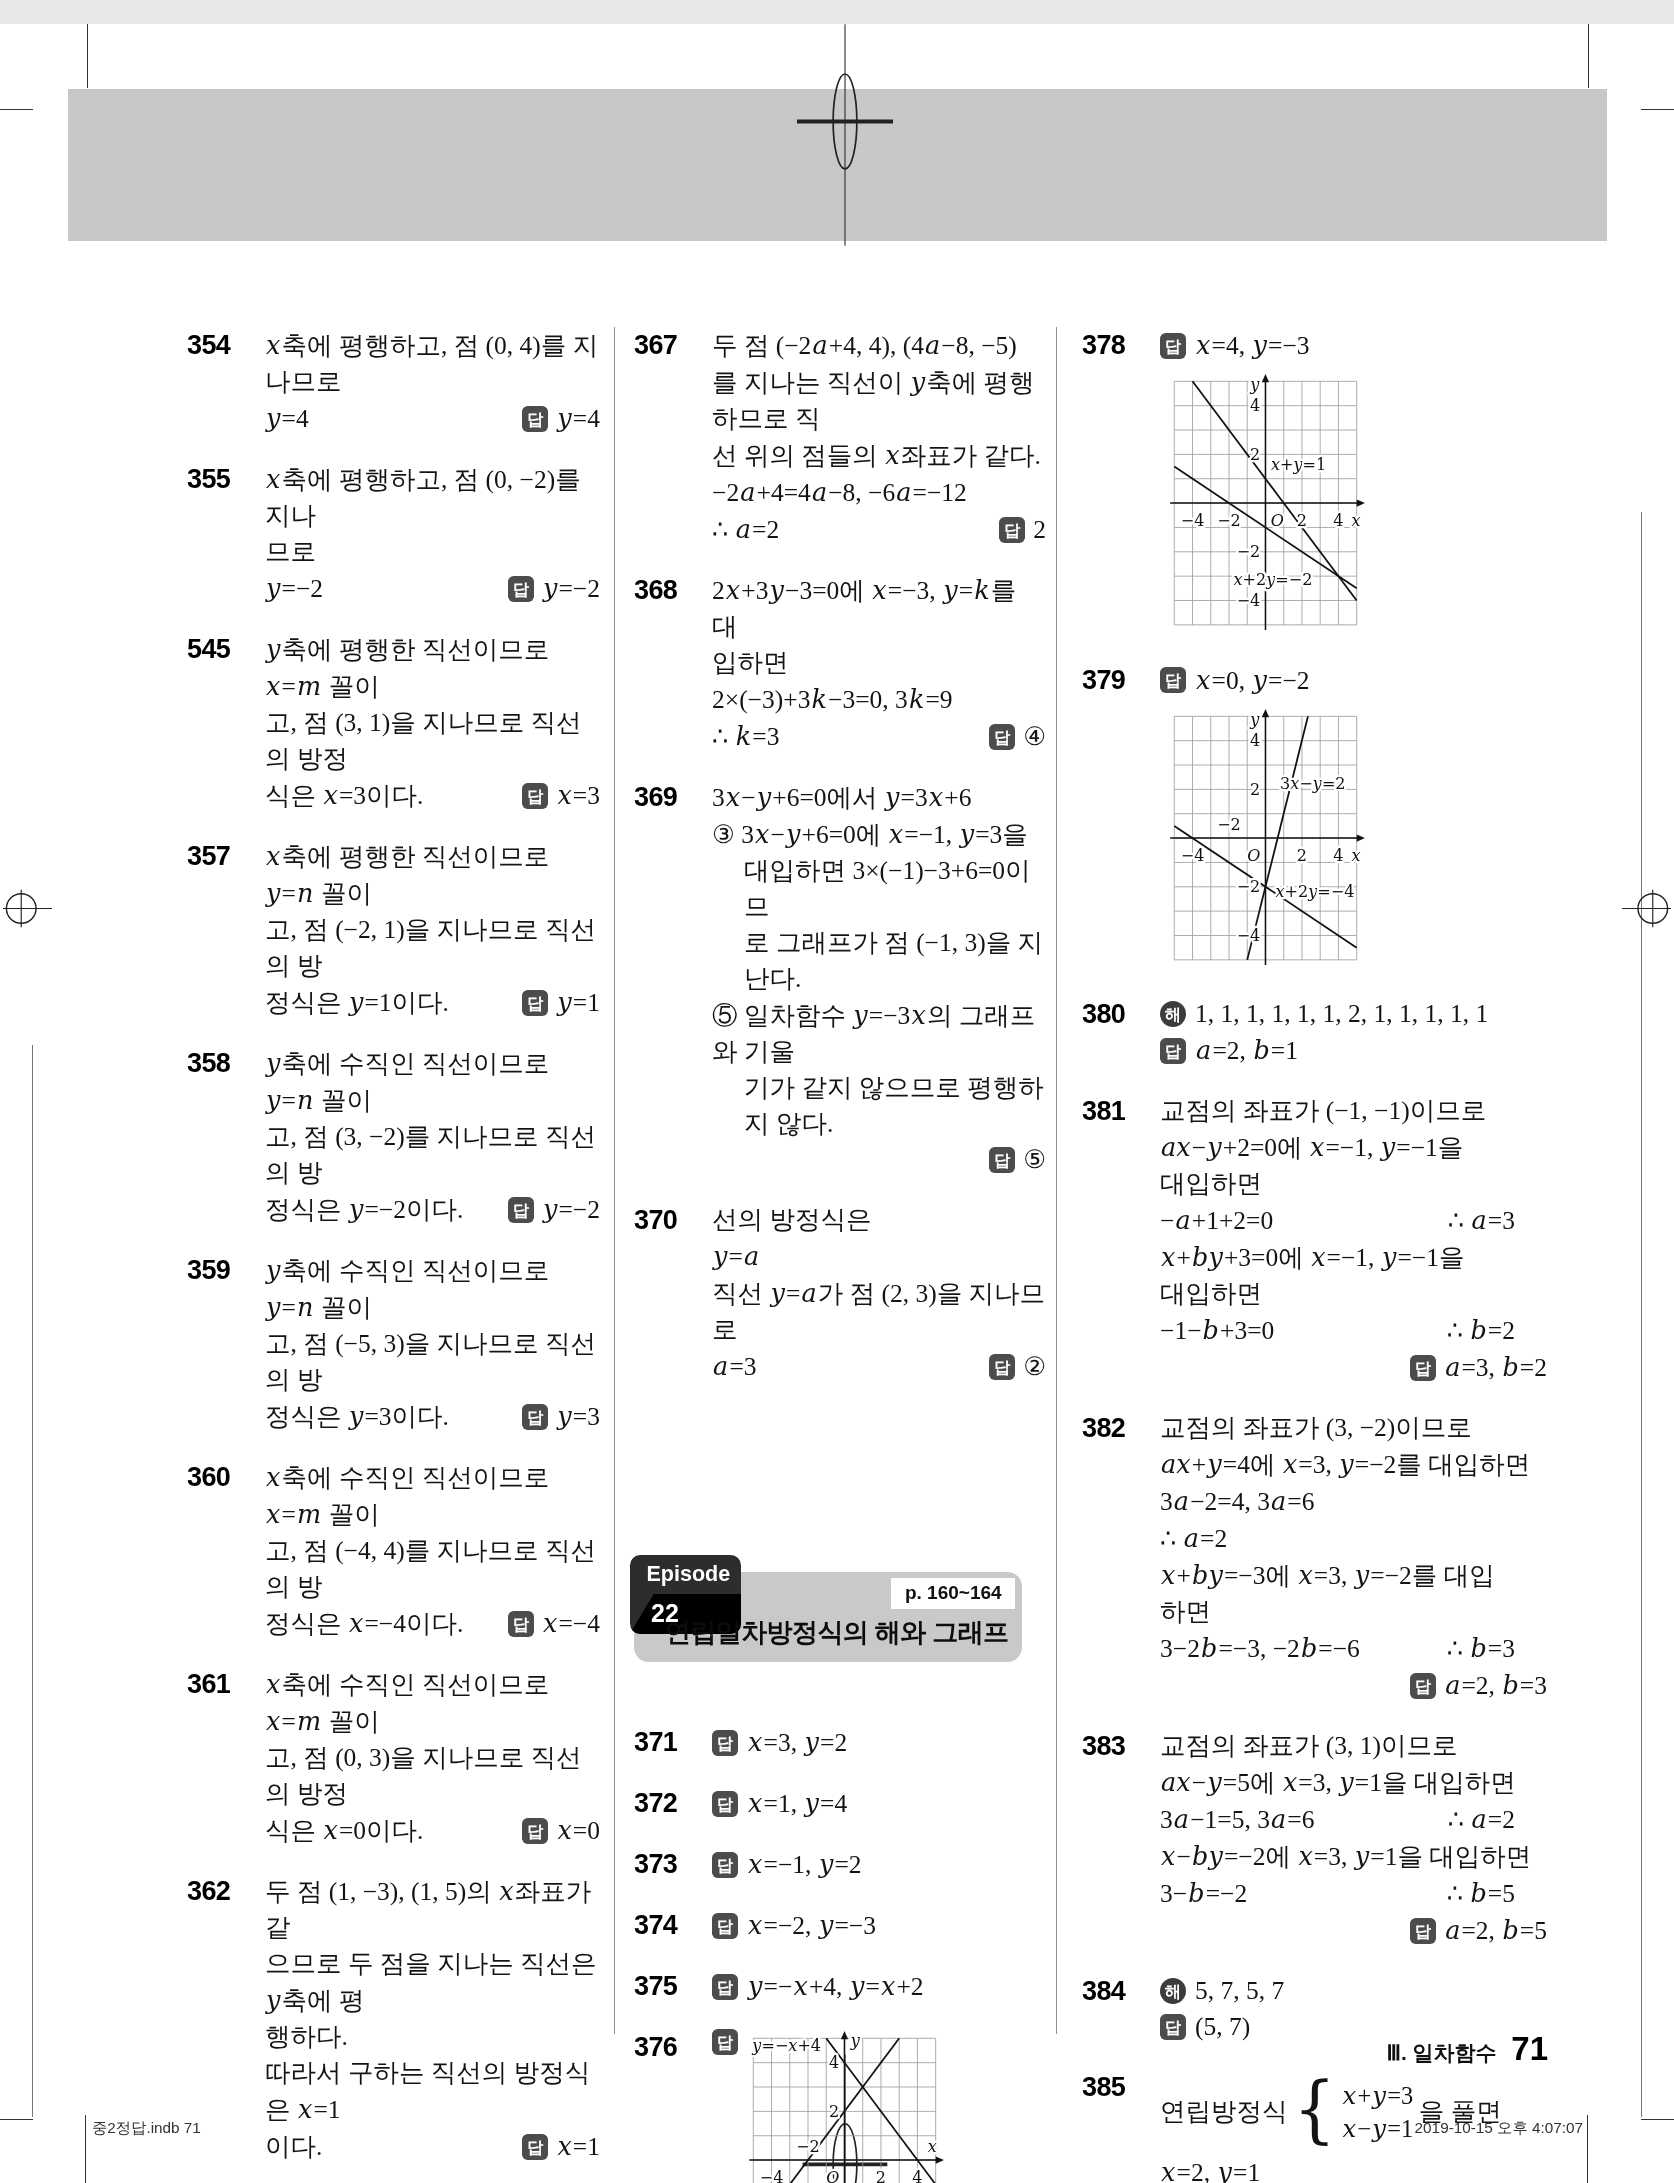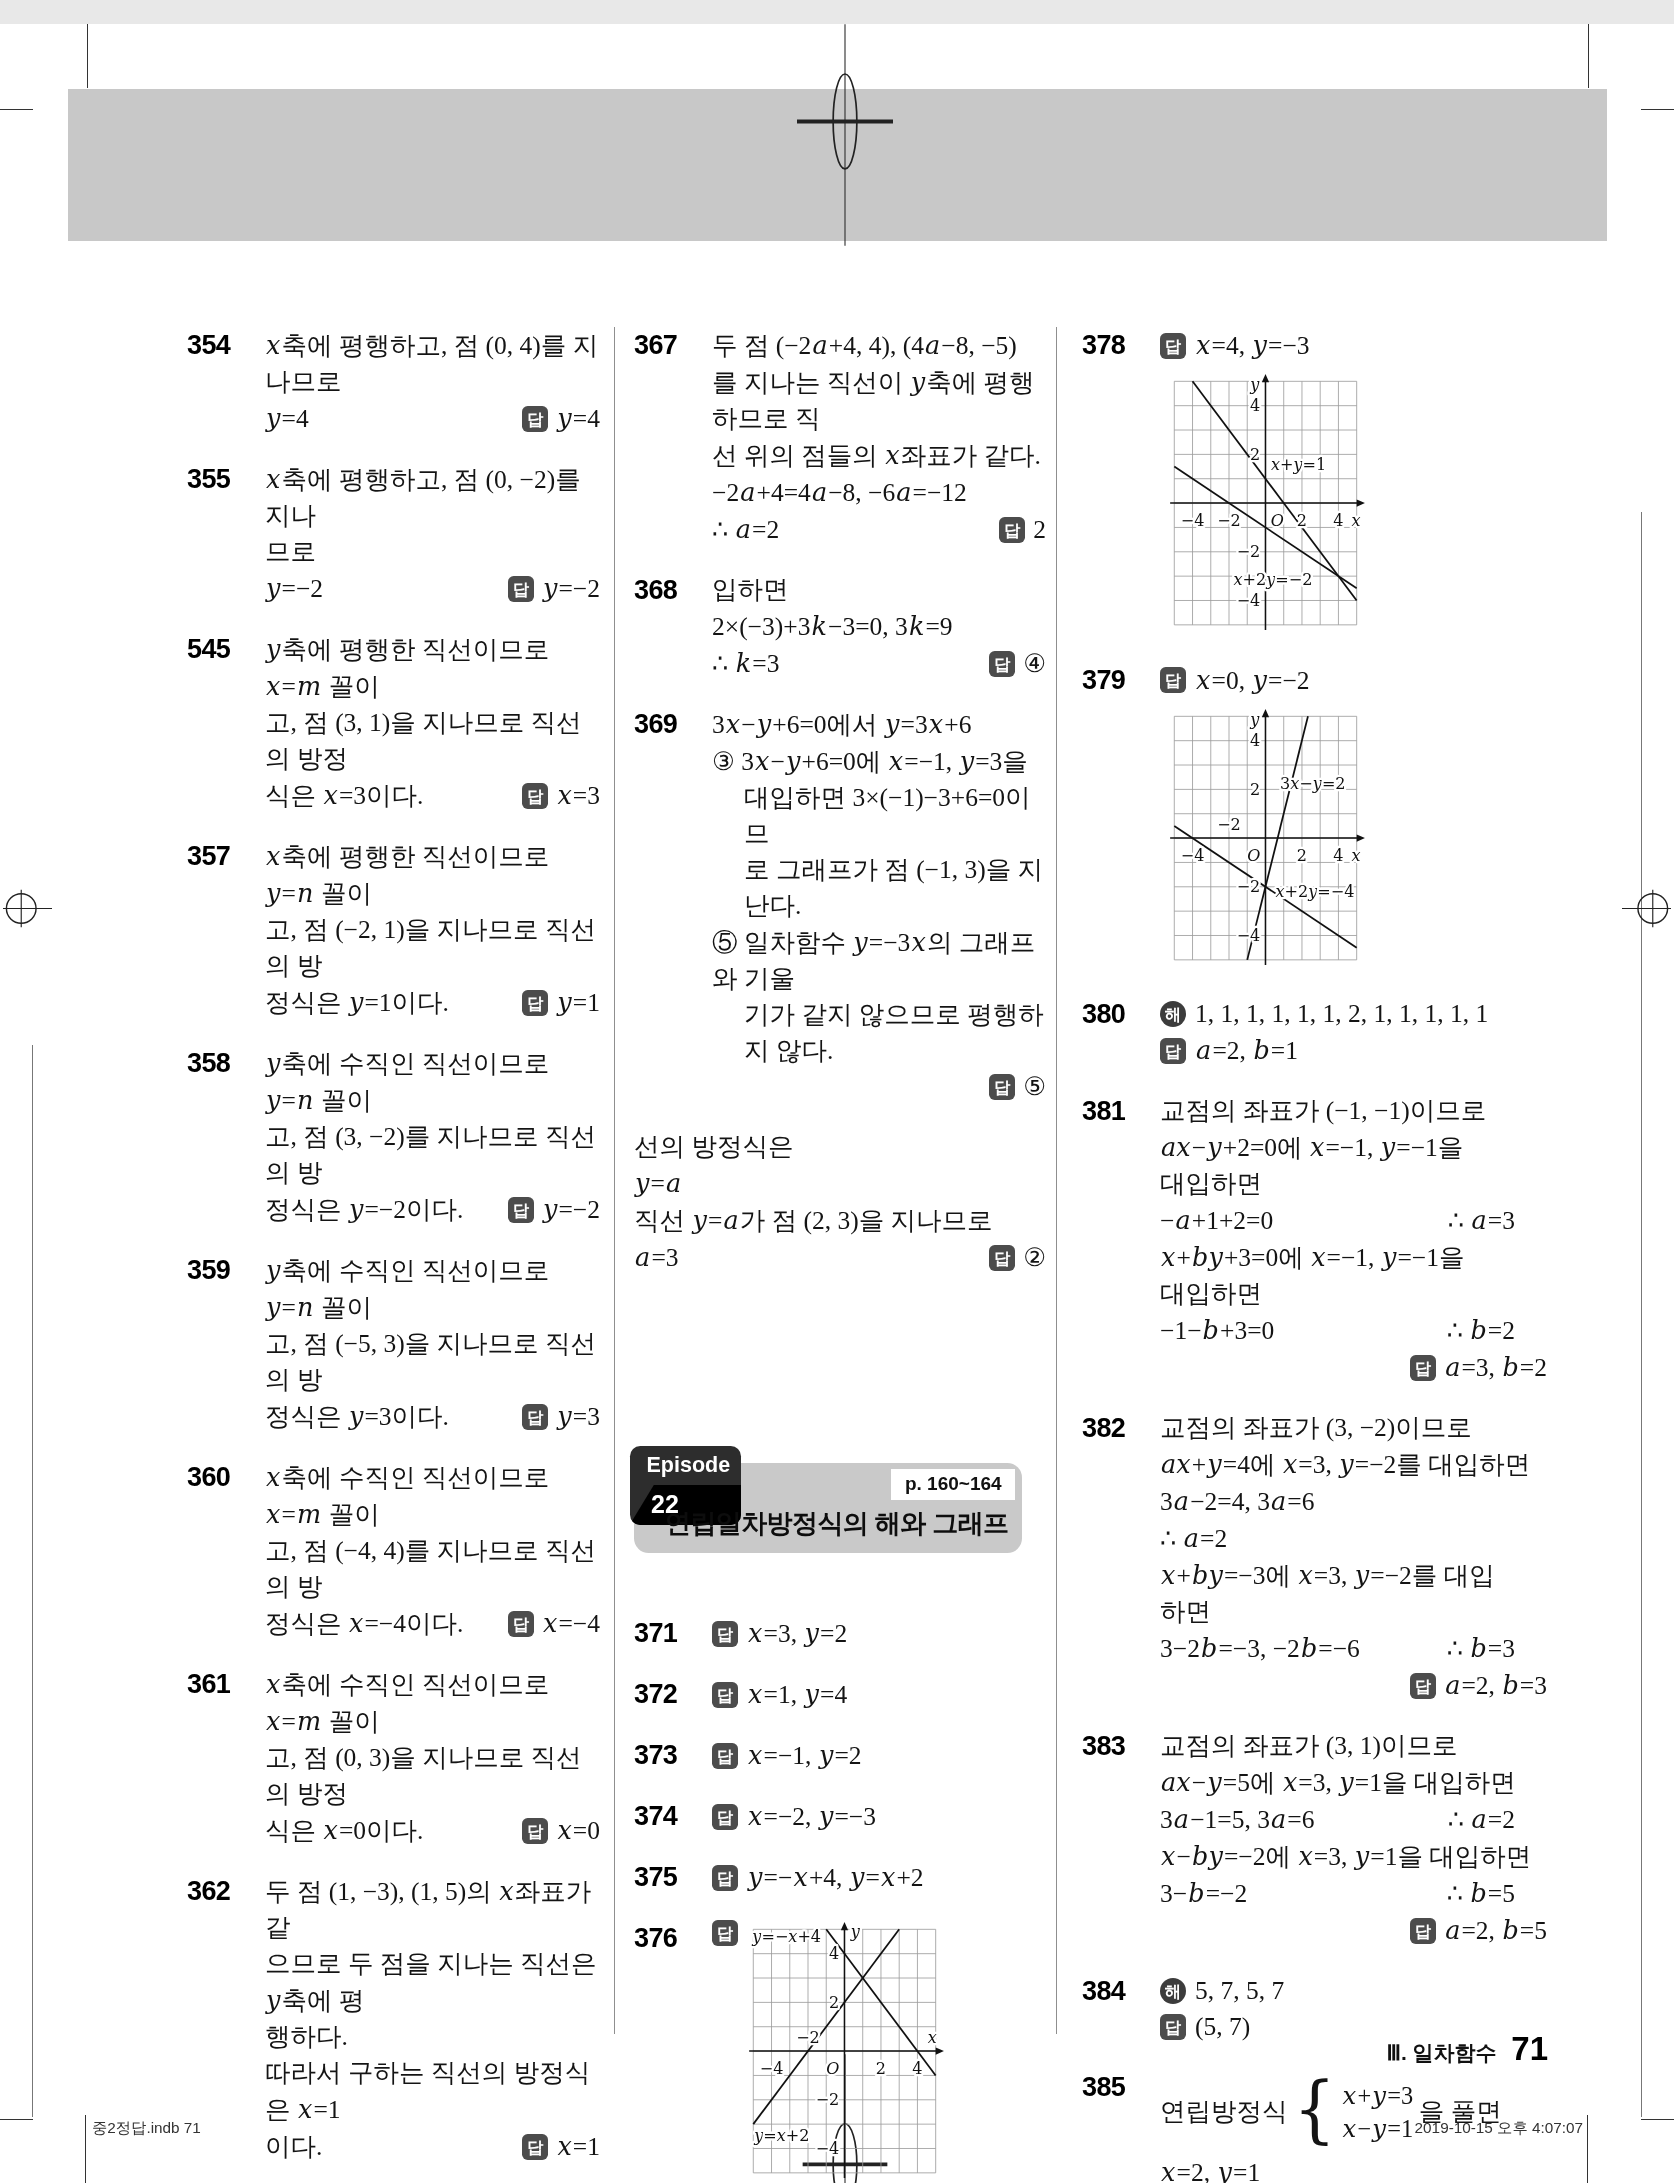--- a/index.html
+++ b/index.html
@@ -260,20 +260,21 @@
             <span class="aright">
               <span class="bdg">답</span>
               <span>2</span>
             </span>
           </div>
         </div>
       </div>
       <div class="item">
         <span class="num">368</span>
         <div class="ibody">
+          <div class="line">2<i class="v">x</i>+3<i class="v">y</i>−3=0에 <i class="v">x</i>=−3, <i class="v">y</i>=<i class="v">k</i>를 대</div>
           <div class="line">입하면</div>
           <div class="line">2×(−3)+3<i class="v">k</i>−3=0, 3<i class="v">k</i>=9</div>
           <div class="line flexline">
             <span>∴ <i class="v">k</i>=3</span>
             <span class="aright">
               <span class="bdg">답</span>
               <span>④</span>
             </span>
           </div>
         </div>
@@ -287,20 +288,21 @@
           <div class="line indent">로 그래프가 점 (−1, 3)을 지난다.</div>
           <div class="line">⑤ 일차함수 <i class="v">y</i>=−3<i class="v">x</i>의 그래프와 기울</div>
           <div class="line indent">기가 같지 않으므로 평행하지 않다.</div>
           <div class="line arline">
             <span class="bdg">답</span>
             <span>⑤</span>
           </div>
         </div>
       </div>
       <div class="item">
+        <span class="num">370</span>
         <div class="ibody">
           <div class="line">선의 방정식은</div>
           <div class="line"><i class="v">y</i>=<i class="v">a</i></div>
           <div class="line">직선 <i class="v">y</i>=<i class="v">a</i>가 점 (2, 3)을 지나므로</div>
           <div class="line flexline">
             <span><i class="v">a</i>=3</span>
             <span class="aright">
               <span class="bdg">답</span>
               <span>②</span>
             </span>

